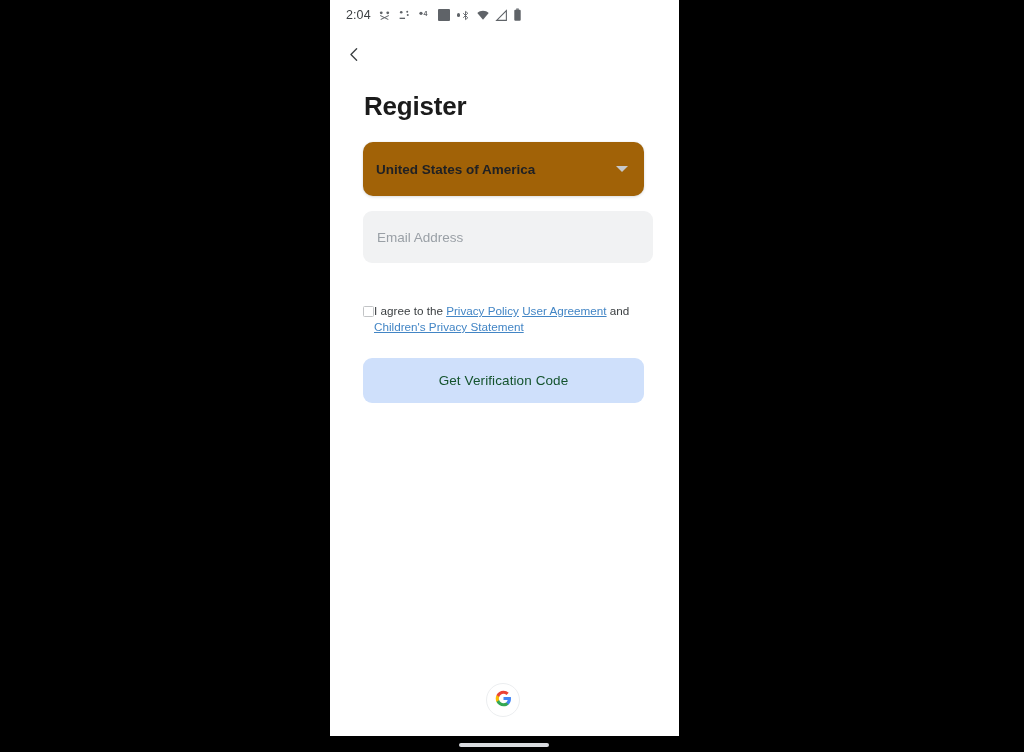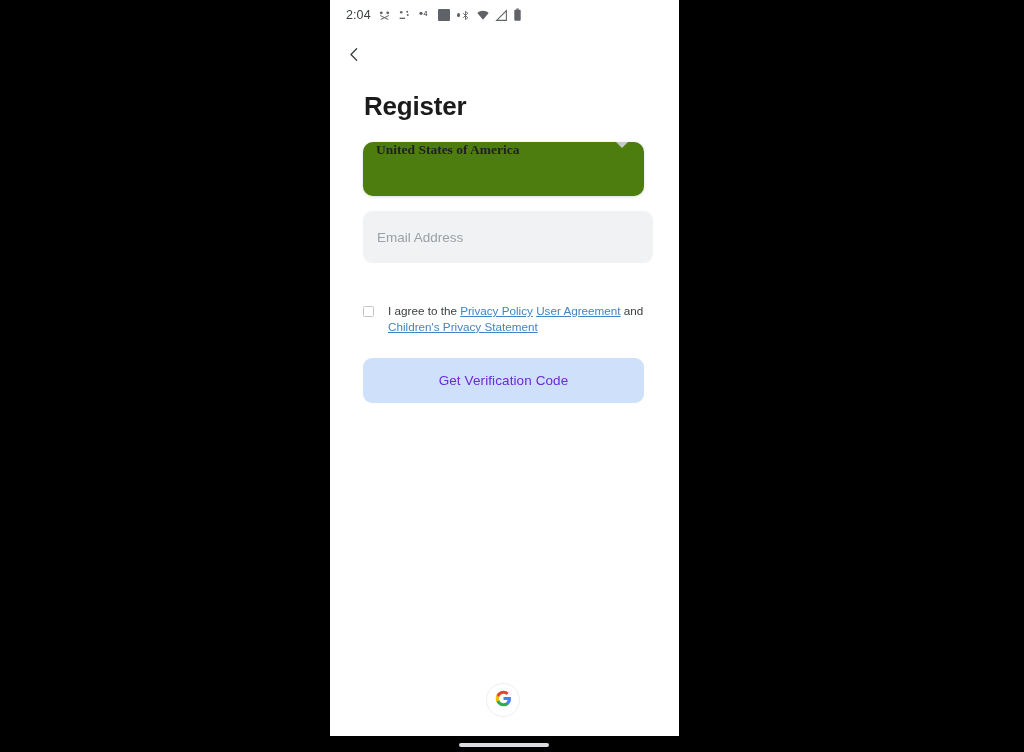--- a/index.html
+++ b/index.html
@@ -104,30 +104,29 @@
     letter-spacing: -0.2px;
   }
 
   
   .country-select {
     position: absolute;
     left: 33px;
     top: 142px;
     width: 281px;
     height: 54px;
-    background: #4d7c0f;
+    background: #a16207;
     border-radius: 10px;
     box-shadow: 0 1px 3px rgba(60,64,67,0.17), 0 0 1px rgba(60,64,67,0.16);
     display: flex;
-    align-items: flex-start;
+    align-items: center;
     justify-content: space-between;
     padding: 0 14px 0 13px;
     box-sizing: border-box;
     cursor: pointer;
-    font-family: Liberation Serif, serif;
   }
   .country-name {
     font-size: 13.5px;
     font-weight: bold;
     color: #202124;
   }
   .caret-down {
     width: 0;
     height: 0;
     border-left: 6px solid transparent;
@@ -158,21 +157,21 @@
   }
 
   
   .agreement-row {
     position: absolute;
     left: 33px;
     top: 303px;
     width: 285px;
     display: flex;
     align-items: flex-start;
-    gap: 14px;
+    gap: 0;
   }
   .agree-checkbox {
     width: 11px;
     height: 11px;
     min-width: 11px;
     margin-top: 3px;
     border: 1.3px solid #c2c4c6;
     border-radius: 1.5px;
     background: #ffffff;
     cursor: pointer;
@@ -192,21 +191,21 @@
   
   .verify-btn {
     position: absolute;
     left: 33px;
     top: 358px;
     width: 281px;
     height: 45px;
     background: #cfe0fb;
     border: none;
     border-radius: 9px;
-    color: #6d28d9;
+    color: #14532d;
     font-size: 13.5px;
     font-family: "Liberation Sans", sans-serif;
     cursor: default;
     letter-spacing: 0.1px;
   }
 
   
   .google-btn {
     position: absolute;
     left: 156px;

